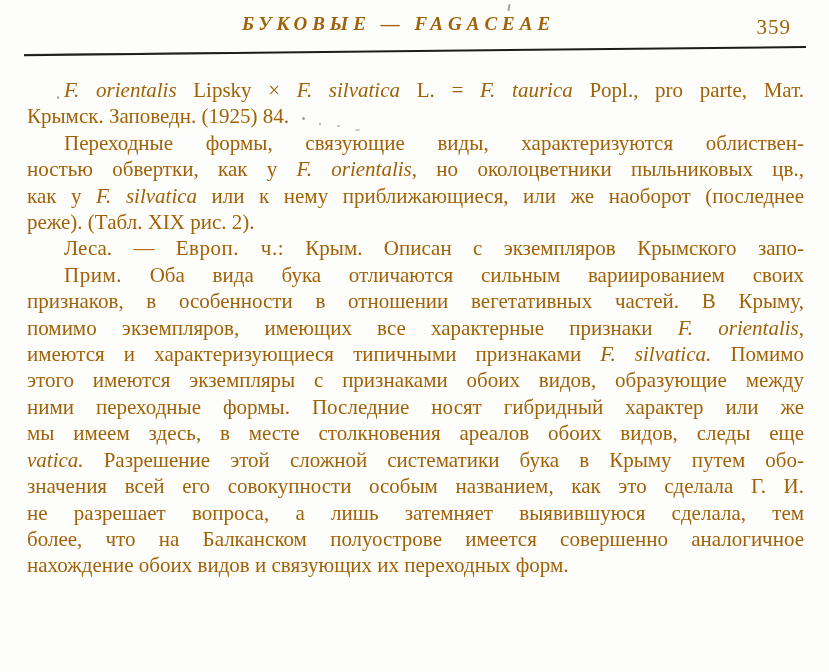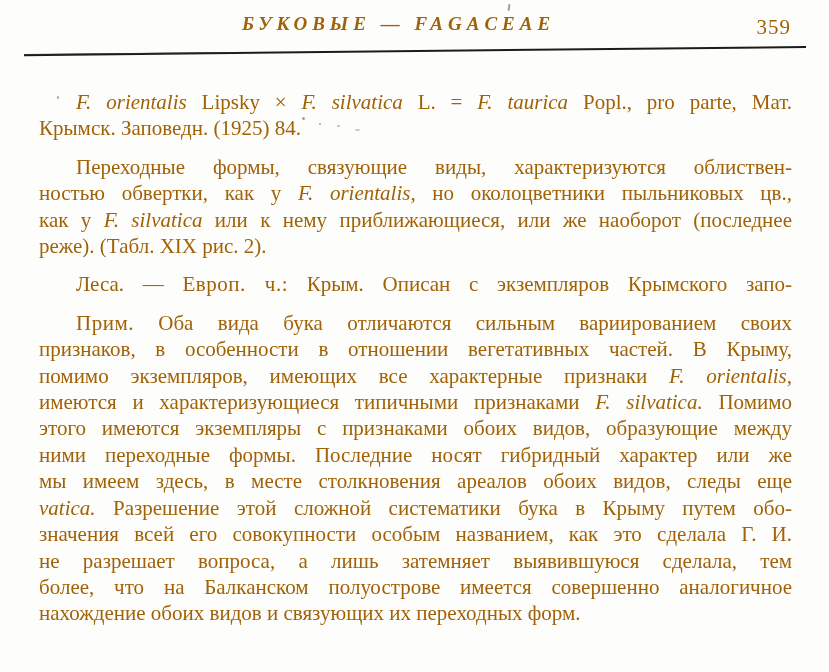--- a/index.html
+++ b/index.html
@@ -25,21 +25,21 @@
   }
   .rule-echo {
     position:absolute; top:52px; left:24px; width:215px; height:0;
     border-top:1.5px solid #2a2a2a;
     transform:rotate(-0.5deg); transform-origin:right center; opacity:.85;
   }
   .body-block {
     position:absolute; top:77px; left:27px; width:777px;
     font-size:21px; line-height:26.4px;
   }
-  .para { margin:12px; }
+  .para { margin:0; }
   .line { text-align:justify; text-align-last:justify; }
   .line.first { text-indent:37px; }
   .line.last { text-align-last:left; }
   .i { font-style:italic; }
   .b { font-weight:400; letter-spacing:.5px; }
   .n { font-style:normal; }
   .speck { position:absolute; background:#555; border-radius:50%; opacity:.55; }
   .sp1 { left:302px; top:117px; width:3px; height:3px; }
   .sp2 { left:319px; top:123px; width:2px; height:2px; }
   .sp3 { left:337px; top:125px; width:3px; height:2px; opacity:.4; }

